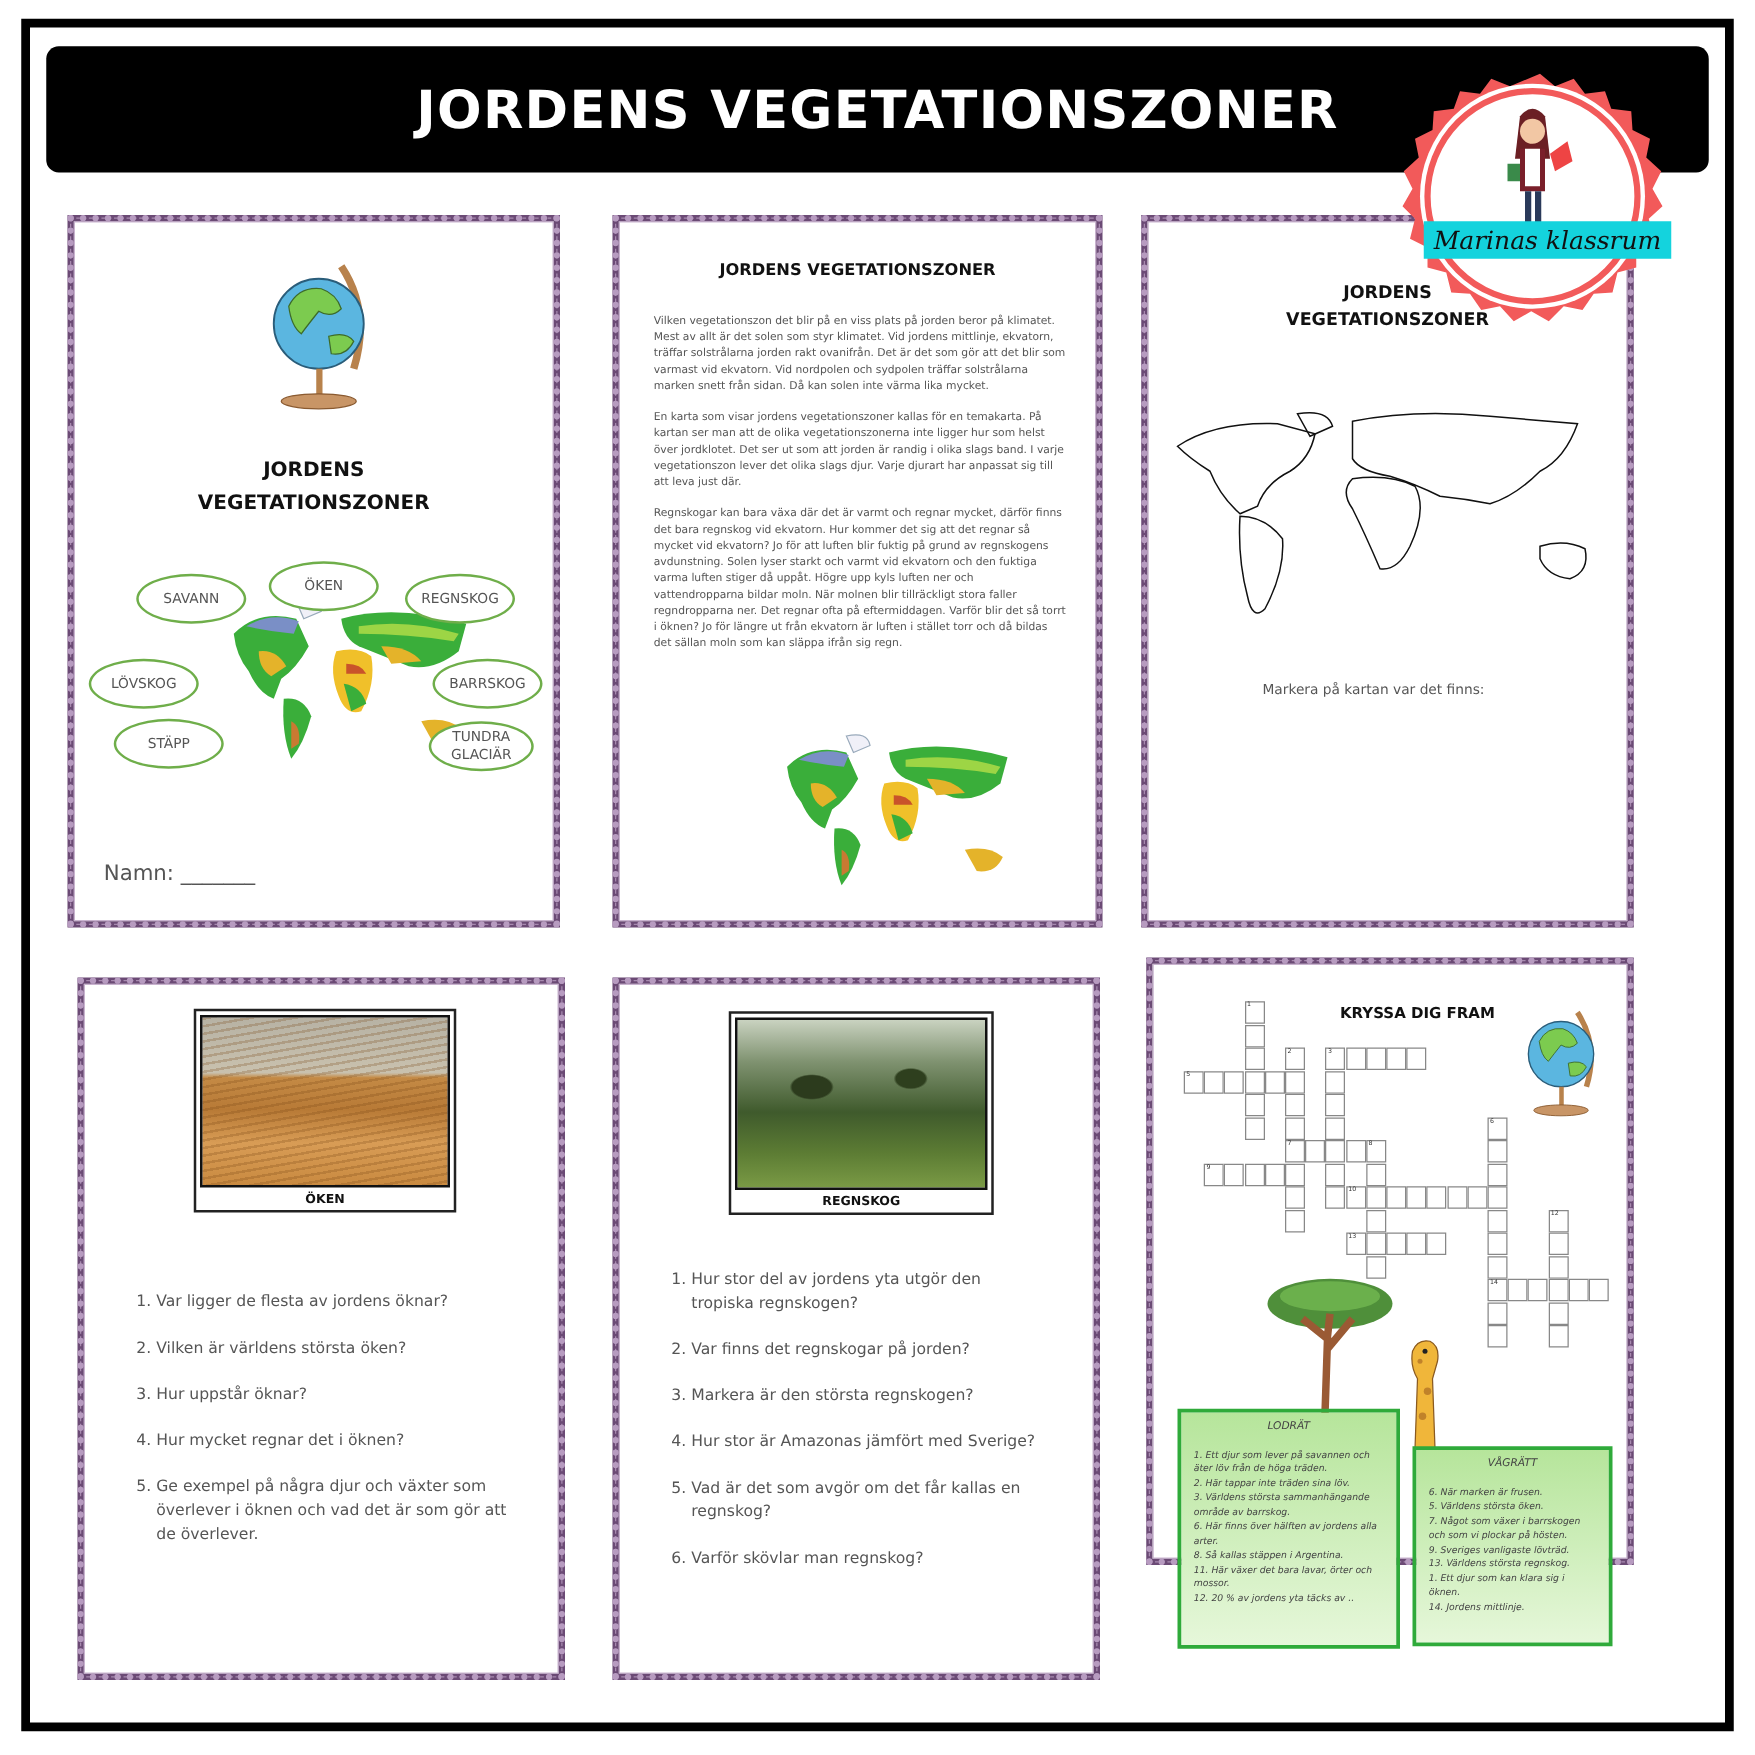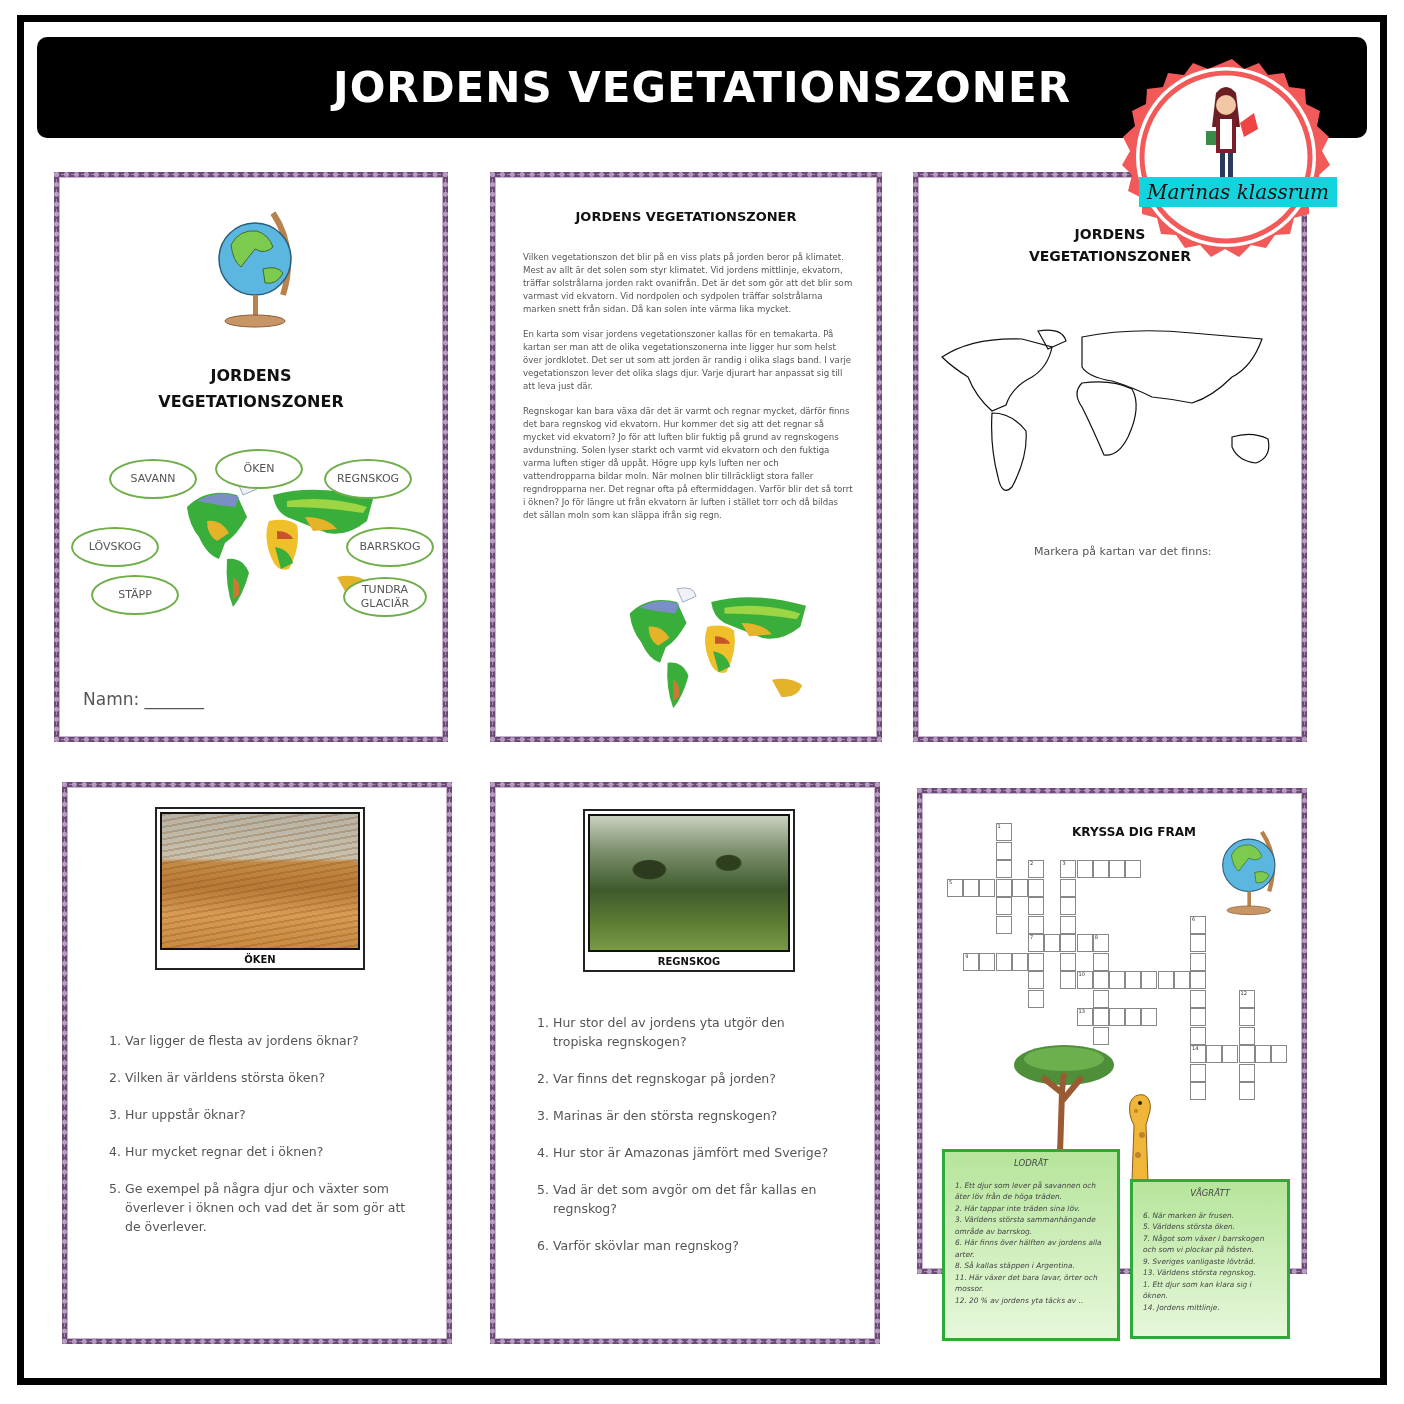--- a/index.html
+++ b/index.html
@@ -15,42 +15,42 @@
     border: 5px solid #6b4a75;
     box-shadow: inset 0 0 0 1px #c9b3cf;
     outline: 1px dashed #a88ab0; outline-offset: -3px; }
   .card::before { content: ""; position: absolute; inset: -5px; border: 5px dotted #b79bc0; pointer-events: none; }
 
   .c1 { left: 54px; top: 172px; width: 394px; height: 570px; }
   .c2 { left: 490px; top: 172px; width: 392px; height: 570px; }
   .c3 { left: 913px; top: 172px; width: 394px; height: 570px; }
   .c4 { left: 62px; top: 782px; width: 390px; height: 562px; }
   .c5 { left: 490px; top: 782px; width: 390px; height: 562px; }
-  .c6 { left: 917px; top: 788px; width: 390px; height: 486px; }
+  .c6 { left: 917px; top: 766px; width: 390px; height: 486px; }
 
   .comic { font-family: "DejaVu Sans", sans-serif; font-weight: bold; color: #111; text-align: center; }
   .hand { font-family: "DejaVu Sans", sans-serif; color: #555; }
 
   
   .globe { position: absolute; }
   .c1-title { position: absolute; left: 0; right: 0; top: 186px; font-size: 16px; line-height: 26px; }
   .oval { position: absolute; border: 2px solid #6fae4a; border-radius: 50%; width: 88px; height: 40px;
     display: flex; align-items: center; justify-content: center; text-align: center; font-size: 11px; color: #555; line-height: 14px; background:#fff; }
   .namn { position: absolute; left: 24px; top: 512px; font-size: 17px; color: #555; }
 
   .vegmap { position: absolute; }
 
   
   .c2-title { position: absolute; left: 0; right: 0; top: 32px; font-size: 13px; }
   .c2-text { position: absolute; left: 28px; top: 74px; width: 330px; font-size: 8.6px; line-height: 13px; color: #555; }
   .c2-text p { margin-bottom: 12px; }
 
   
   .c3-title { position: absolute; left: 0; right: 0; top: 46px; font-size: 14px; line-height: 22px; }
-  .c3-lead { position: absolute; left: 92px; top: 368px; font-size: 11px; color: #555; margin-left: 24px; }
+  .c3-lead { position: absolute; left: 92px; top: 368px; font-size: 11px; color: #555; }
   .c3-list { position: absolute; left: 92px; top: 400px; font-size: 11px; line-height: 15.6px; color: #555; list-style: none; }
 
   
   .photo-frame { position: absolute; border: 2px solid #222; background: #fff; padding: 3px; }
   .photo { width: 100%; border: 2px solid #111; }
   .photo-label { text-align: center; font-size: 10px; font-weight: bold; color: #111; margin-top: 4px; }
   .desert { height: 138px; background:
       repeating-linear-gradient(170deg, rgba(120,70,20,0.25) 0 2px, transparent 2px 6px),
       linear-gradient(180deg, #b7b2a4 0%, #c9c1ae 33%, #c48a45 36%, #b87a36 55%, #d89c55 75%, #c98a40 100%); }
   .jungle { height: 138px; background:
@@ -216,21 +216,21 @@
     <li>
         <span class="qn">1.</span>
         <span>Hur stor del av jordens yta utgör den tropiska regnskogen?</span>
       </li>
     <li>
         <span class="qn">2.</span>
         <span>Var finns det regnskogar på jorden?</span>
       </li>
     <li>
         <span class="qn">3.</span>
-        <span>Marinas är den största regnskogen?</span>
+        <span>Markera är den största regnskogen?</span>
       </li>
     <li>
         <span class="qn">4.</span>
         <span>Hur stor är Amazonas jämfört med Sverige?</span>
       </li>
     <li>
         <span class="qn">5.</span>
         <span>Vad är det som avgör om det får kallas en regnskog?</span>
       </li>
     <li>

